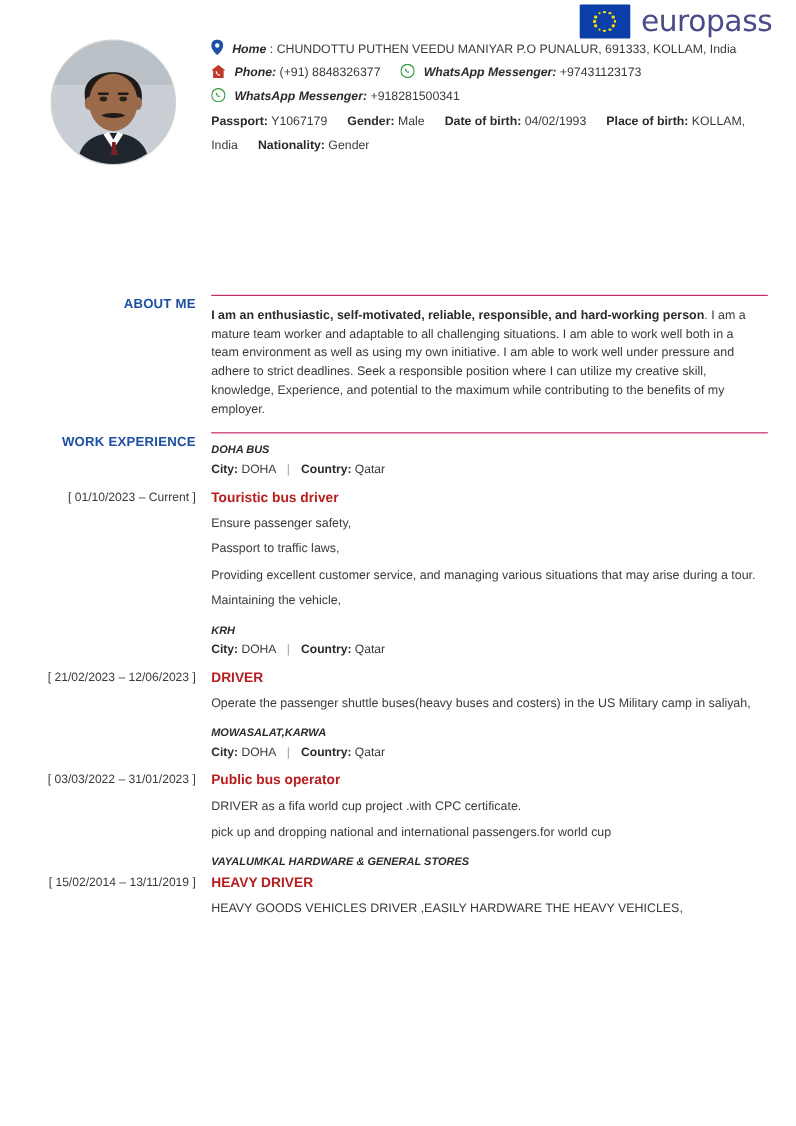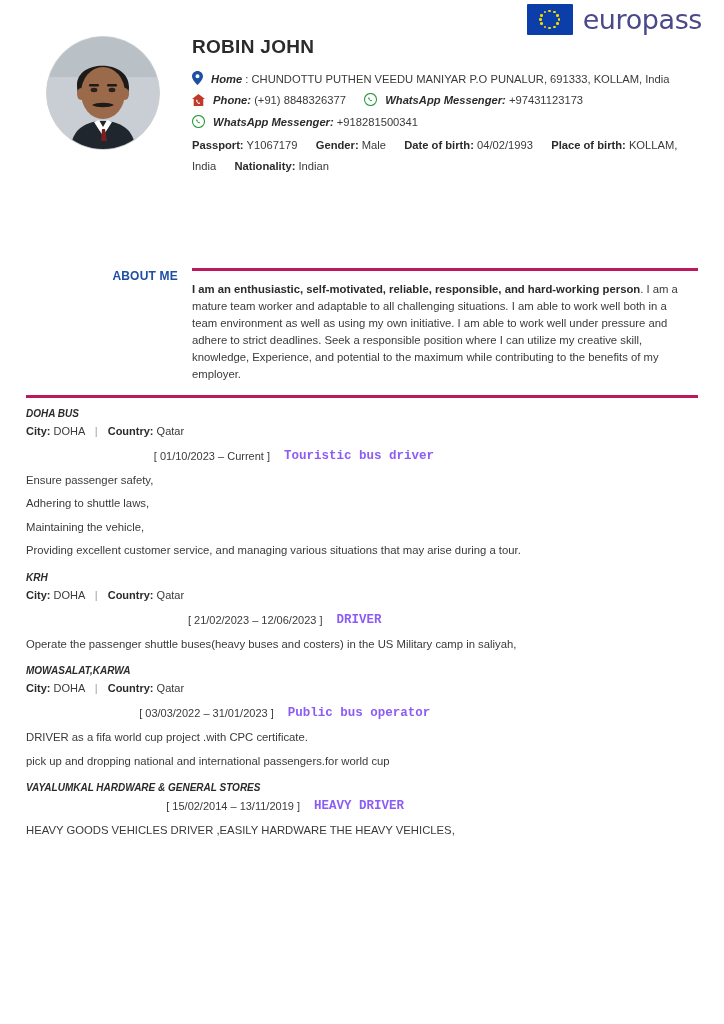--- a/index.html
+++ b/index.html
@@ -131,21 +131,21 @@
     padding-right: 14px;
     box-sizing: border-box;
     color: #1d4fa3;
     font-weight: bold;
     font-size: 12px;
     letter-spacing: 0.2px;
     padding-top: 1px;
   }
   .section-body {
     flex: 1 1 auto;
-    border-top: 3px solid #be185d;
+    border-top: 1px solid #be185d;
     padding-top: 10px;
     padding-right: 6px;
   }
   .about-text {
     font-size: 11.3px;
     line-height: 1.5;
     color: #3a3a3a;
   }
   .about-text b { color: #2b2b2b; }
 
@@ -165,38 +165,36 @@
   }
   .citycountry b { color: #2b2b2b; }
   .citycountry .div {
     color: #9aa0a6;
     padding: 0 7px;
   }
   .role-row {
     display: flex;
     align-items: flex-start;
     margin-bottom: 9px;
-    justify-content: center;
   }
   .dates {
     width: 166px;
     flex: 0 0 166px;
     text-align: right;
     padding-right: 14px;
     box-sizing: border-box;
     font-size: 11px;
     color: #3a3a3a;
     margin-left: -166px;
     padding-top: 1px;
   }
   .role-title {
-    color: #8b5cf6;
+    color: #b91c1c;
     font-weight: bold;
     font-size: 12.5px;
-    font-family: Liberation Mono, monospace;
   }
   .bullets { margin: 0 0 12px 0; }
   .bullet {
     font-size: 11.3px;
     line-height: 1.55;
     color: #3a3a3a;
     margin-bottom: 6px;
   }
   .wk-body { padding-left: 0; }
 </style>
@@ -247,21 +245,20 @@
 
         <path d="M45 68 C50 65 62 65 67 68 C62 71 50 71 45 68 Z" fill="#1d1a17"></path>
 
         <path d="M24 112 C24 92 40 84 56 84 C72 84 88 92 88 112 Z" fill="#20262e"></path>
         <path d="M47 85 L56 99 L65 85 L60 83 L56 90 L52 83 Z" fill="#ffffff"></path>
         <path d="M55 92 L58 92 L60 104 L54 104 Z" fill="#7a1f1f"></path>
       </svg>
     </div>
 
     <div class="header-body">
-      <div class="name">ROBIN JOHN</div>
 
       <div class="contact-line">
         <span class="ic">
           <svg width="11" height="14" viewBox="0 0 11 14">
               <path d="M5.5 0C2.5 0 0 2.4 0 5.3 0 9.2 5.5 14 5.5 14S11 9.2 11 5.3C11 2.4 8.5 0 5.5 0zm0 7.3a2 2 0 110-4 2 2 0 010 4z" fill="#1d4fa3"></path>
             </svg>
         </span>
         <b>Home</b>
         <span>: CHUNDOTTU PUTHEN VEEDU MANIYAR P.O PUNALUR, 691333, KOLLAM, India</span>
       </div>
@@ -305,55 +302,56 @@
         <b>Gender:</b>
         <span>Male</span>
         <span class="sep"></span>
         <b>Date of birth:</b>
         <span>04/02/1993</span>
         <span class="sep"></span>
         <b>Place of birth:</b>
         <span>KOLLAM, India</span>
         <span class="sep"></span>
         <b>Nationality:</b>
-        <span>Indian</span>
+        <span>Gender</span>
       </div>
     </div>
   </div>
 
   <div class="section">
     <div class="section-label">ABOUT ME</div>
     <div class="section-body">
       <div class="about-text">
         <b>I am an enthusiastic, self-motivated, reliable, responsible, and hard-working person</b><span>. I am a mature team worker and adaptable to all challenging situations. I am able to work well both in a team environment as well as using my own initiative. I am able to work well under pressure and adhere to strict deadlines. Seek a responsible position where I can utilize my creative skill, knowledge, Experience, and potential to the maximum while contributing to the benefits of my employer.</span>
       </div>
     </div>
   </div>
 
   <div class="section">
+    <div class="section-label">WORK EXPERIENCE</div>
     <div class="section-body wk-body">
 
       <div class="job">
         <div class="employer">DOHA BUS</div>
         <div class="citycountry">
           <b>City:</b>
           <span>DOHA</span>
           <span class="div">|</span>
           <b>Country:</b>
           <span>Qatar</span>
         </div>
         <div class="role-row">
           <div class="dates">[ 01/10/2023 – Current ]</div>
           <div class="role-title">Touristic bus driver</div>
         </div>
         <div class="bullets">
           <div class="bullet">Ensure passenger safety,</div>
-          <div class="bullet">Adhering to shuttle laws,</div>
+          <div class="bullet">Passport to traffic laws,</div>
+          <div class="bullet">Providing excellent customer service, and managing various situations that may arise during a tour.</div>
           <div class="bullet">Maintaining the vehicle,</div>
-          <div class="bullet">Providing excellent customer service, and managing various situations that may arise during a tour.</div>
         </div>
       </div>
 
       <div class="job">
         <div class="employer">KRH</div>
         <div class="citycountry">
           <b>City:</b>
           <span>DOHA</span>
           <span class="div">|</span>
           <b>Country:</b>

